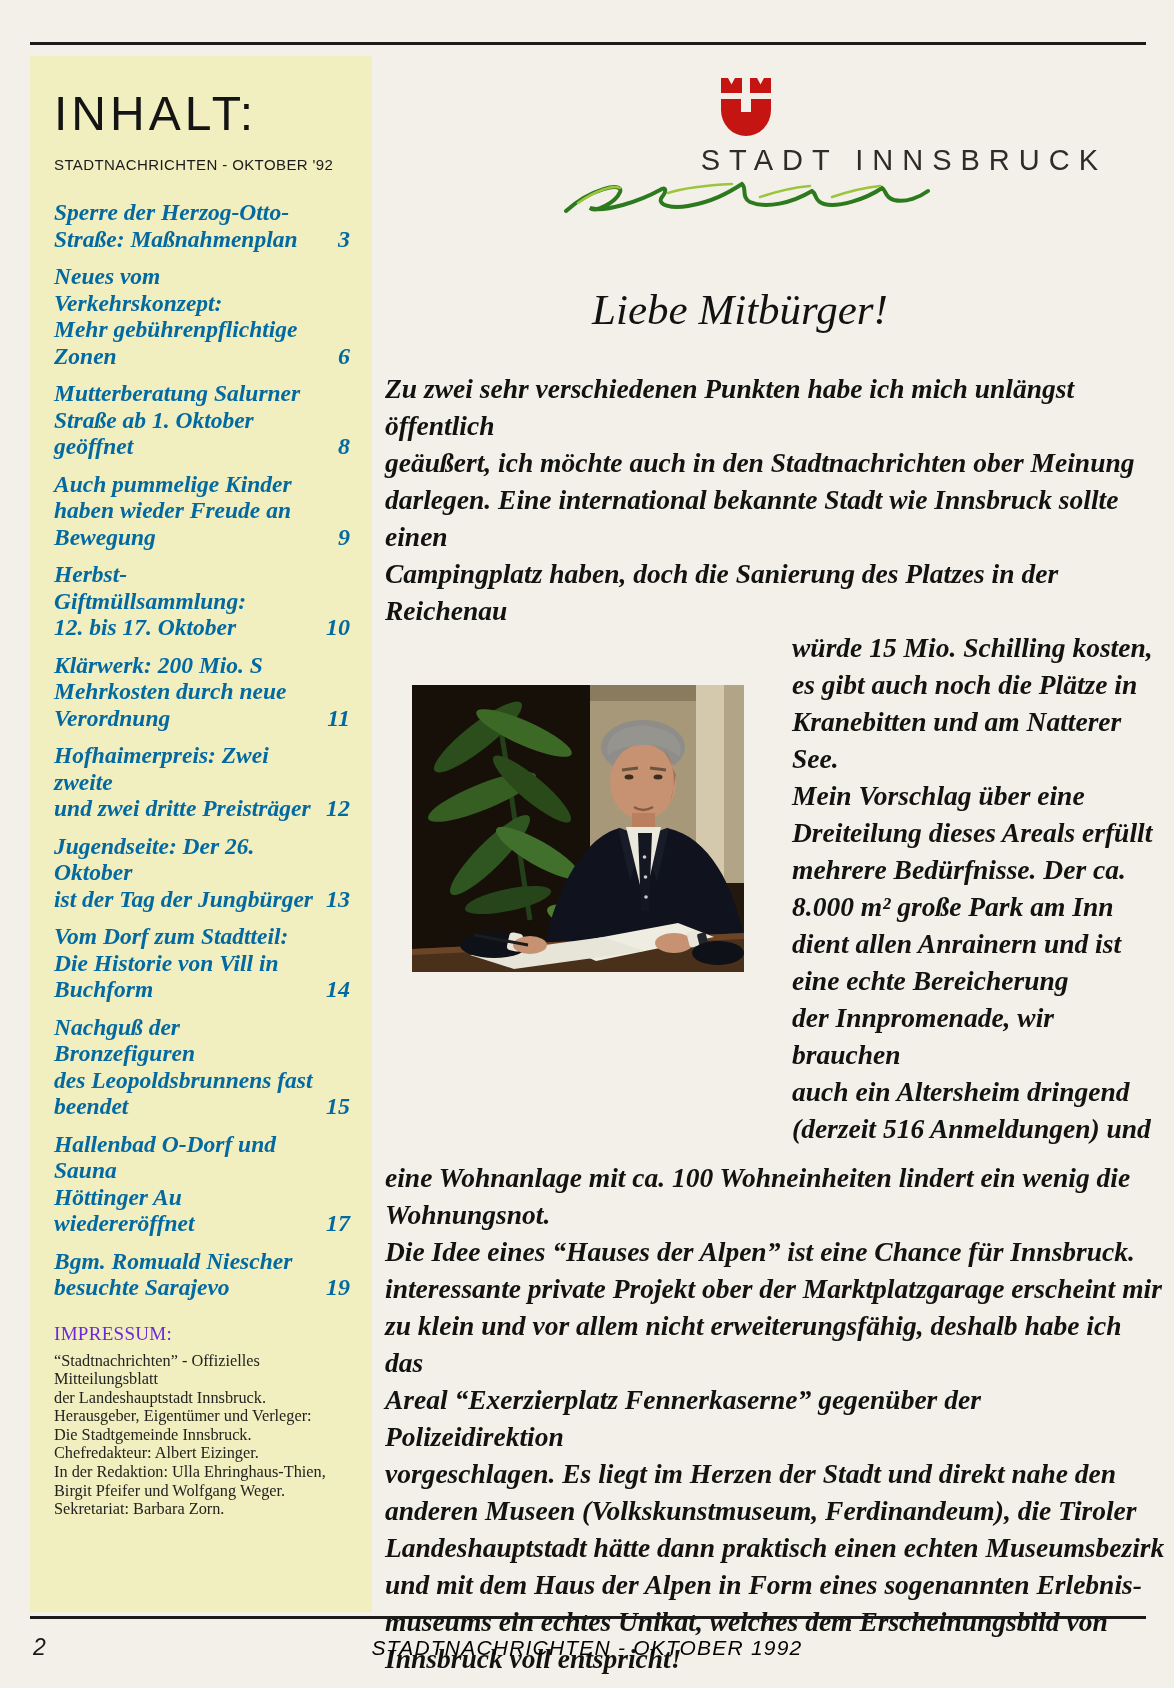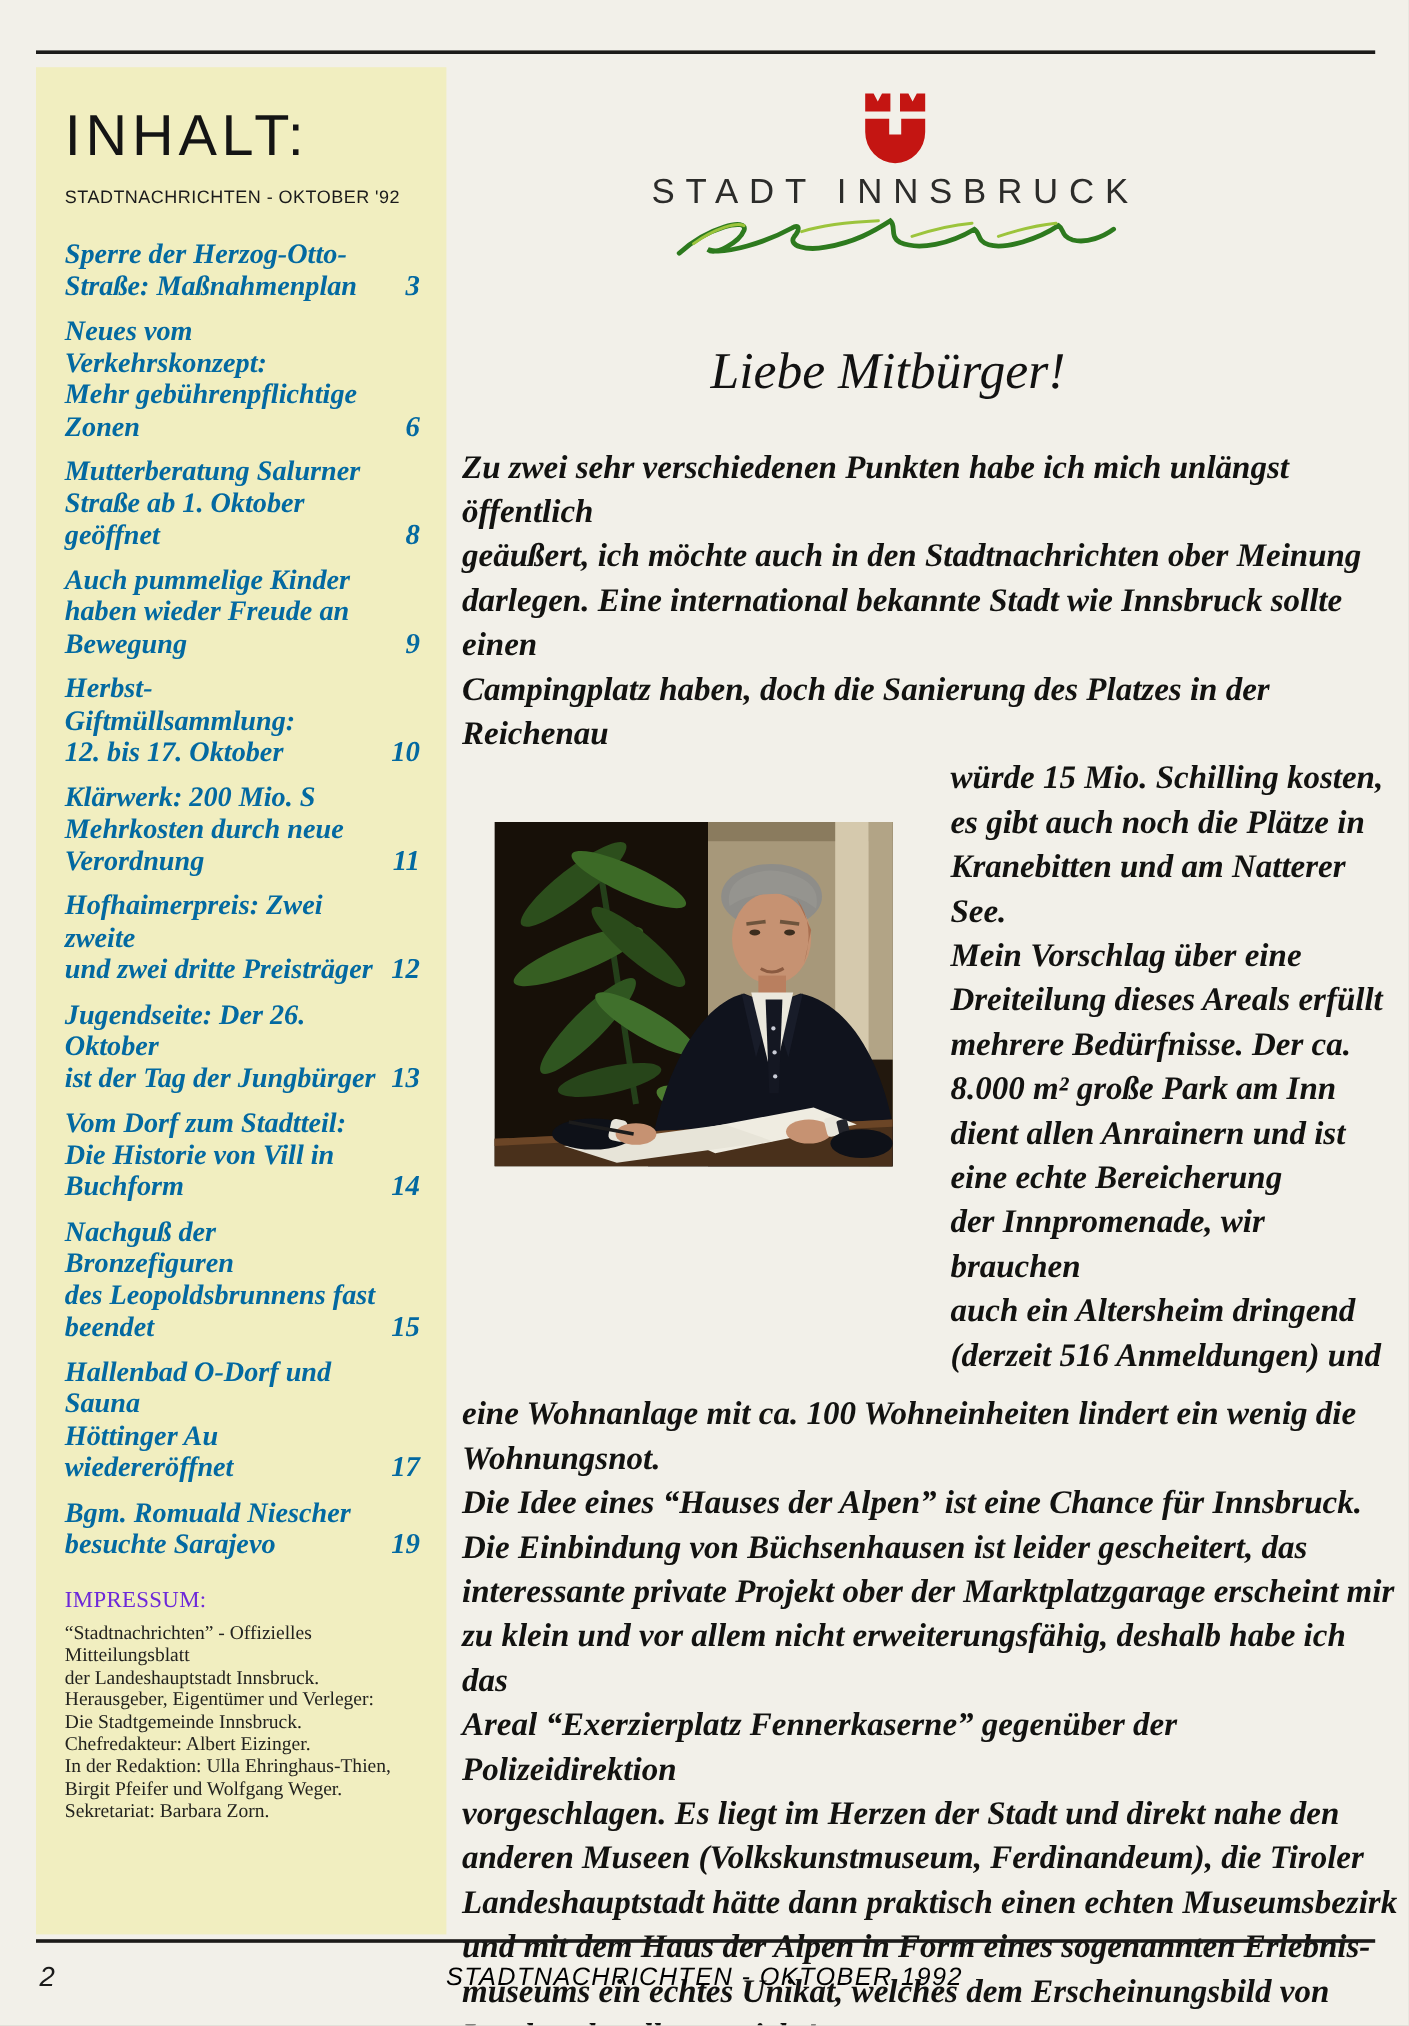--- a/index.html
+++ b/index.html
@@ -20,21 +20,21 @@
   .toc-item{position:relative;margin-bottom:11px;font-style:italic;font-weight:700;
             font-size:23.5px;line-height:26.5px;color:#0369a1;}
   .toc-text{white-space:pre-line;padding-right:34px;}
   .toc-page{position:absolute;right:0;bottom:0;font-style:italic;font-weight:700;font-size:24px;}
   .impressum{margin-top:22px;}
   .impressum-label{font-size:19px;letter-spacing:.3px;margin-bottom:7px;color:#6d28d9;}
   .impressum-line{font-size:16.3px;line-height:18.6px;color:#23231f;}
 
   
   .right-col{position:absolute;left:385px;top:56px;width:780px;}
-  .masthead{text-align:center;padding-right:58px;}
+  .masthead{text-align:right;padding-right:58px;}
   .emblem{display:block;margin:18px auto 0;}
   .masthead-text{font-family:"Liberation Sans",sans-serif;font-size:29px;letter-spacing:9px;
                  color:#2c2c2a;margin-top:6px;white-space:nowrap;}
   .squiggle{display:block;margin:0 auto;}
   .letter-heading{font-style:italic;font-weight:400;font-size:43px;text-align:center;
                   padding-right:70px;margin-top:64px;color:#121212;}
   .body-text{margin-top:36px;font-style:italic;font-weight:700;font-size:27.5px;
              line-height:37px;color:#121210;}
   .photo-row{display:flex;}
   .photo-frame{flex:none;width:332px;height:287px;margin-left:27px;margin-top:56px;}
@@ -256,21 +256,20 @@
             <div>auch ein Altersheim dringend</div>
             <div>(derzeit 516 Anmeldungen) und</div>
           </div>
       </div>
 
       <div style="margin-top:12px;">
 
       <div>eine Wohnanlage mit ca. 100 Wohneinheiten lindert ein wenig die</div>
           <div>Wohnungsnot.</div>
           <div>Die Idee eines “Hauses der Alpen” ist eine Chance für Innsbruck.</div>
-          <div>Die Einbindung von Büchsenhausen ist leider gescheitert, das</div>
           <div>interessante private Projekt ober der Marktplatzgarage erscheint mir</div>
           <div>zu klein und vor allem nicht erweiterungsfähig, deshalb habe ich das</div>
           <div>Areal “Exerzierplatz Fennerkaserne” gegenüber der Polizeidirektion</div>
           <div>vorgeschlagen. Es liegt im Herzen der Stadt und direkt nahe den</div>
           <div>anderen Museen (Volkskunstmuseum, Ferdinandeum), die Tiroler</div>
           <div>Landeshauptstadt hätte dann praktisch einen echten Museumsbezirk</div>
           <div>und mit dem Haus der Alpen in Form eines sogenannten Erlebnis-</div>
           <div>museums ein echtes Unikat, welches dem Erscheinungsbild von</div>
           <div>Innsbruck voll entspricht!</div>
         </div>

